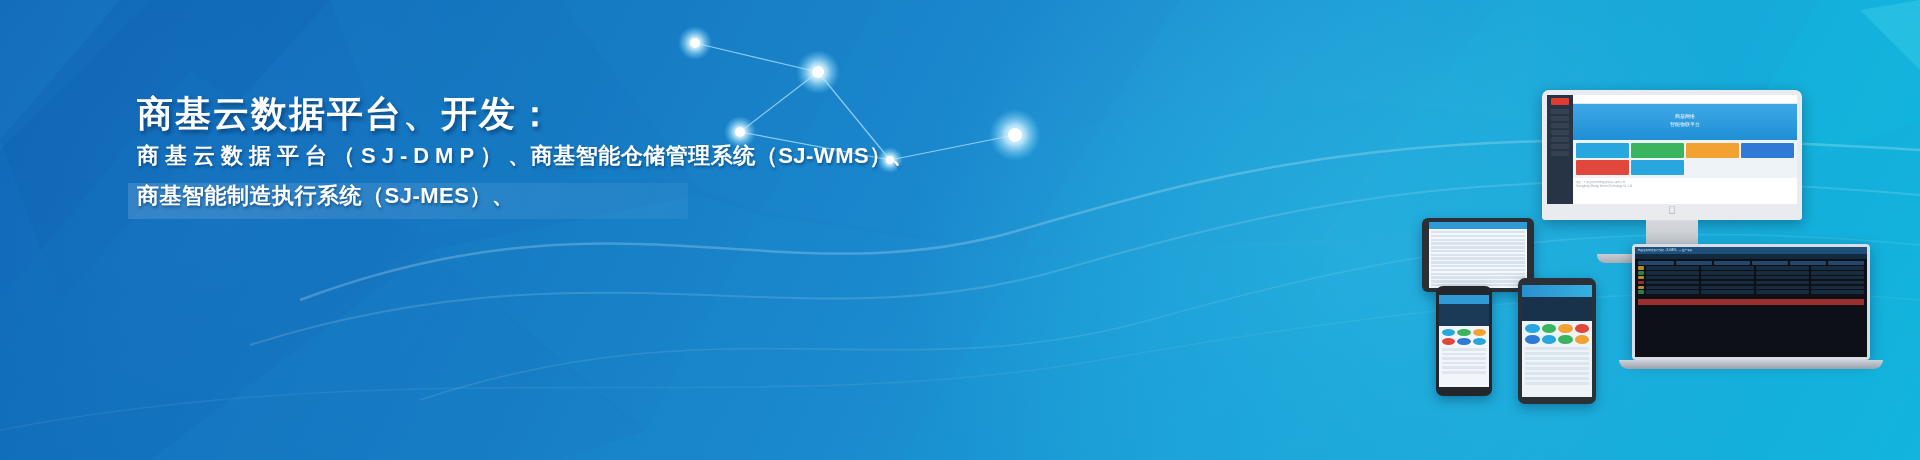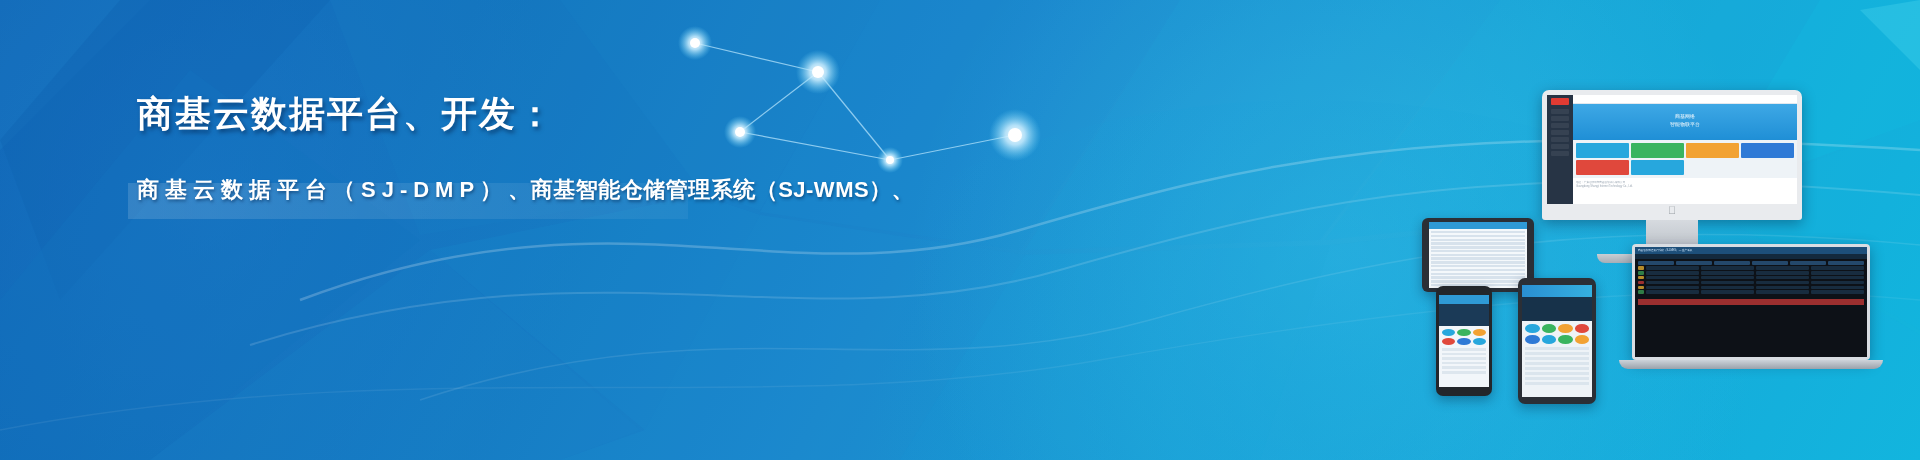--- a/index.html
+++ b/index.html
@@ -37,21 +37,21 @@
   .copy{
     position:absolute; left:137px; top:92px; width:830px;
     z-index:6;
   }
   .headline{
     font-size:36px; font-weight:bold; color:#ffffff;
     letter-spacing:2px; line-height:44px;
     text-shadow:2px 3px 4px rgba(0,30,70,.55);
     white-space:nowrap;
   }
-  .lines{ margin-top:34px; }
+  .lines{ }
   .copyline{
     display:block;
     font-size:22px; font-weight:bold; color:#ffffff;
     line-height:40px; white-space:nowrap;
     text-shadow:1px 2px 3px rgba(0,35,80,.5);
   }
   .copyline.l1{ letter-spacing:.5px; }
   .copyline.l2{ letter-spacing:.5px; }
   .copyline .wide{ letter-spacing:6px; }
 
@@ -203,20 +203,21 @@
       <circle cx="375" cy="125" r="7" fill="#ffffff"></circle>
     </g>
   </svg>
 
   <div class="copyband"></div>
 
   <div class="copy">
     <div class="headline">商基云数据平台、开发：</div>
     <div class="lines">
       <span class="copyline l1"><span class="wide">商基云数据平台（SJ-DMP）</span><span>、商基智能仓储管理系统（SJ-WMS）、</span></span>
+      <span class="copyline l2">商基智能制造执行系统（SJ-MES）、</span>
     </div>
   </div>
 
   <div class="devices">
 
     <div class="imac">
       <div class="bezel">
         <div class="screen">
           <div class="im-side">
             <div class="lg"></div>

